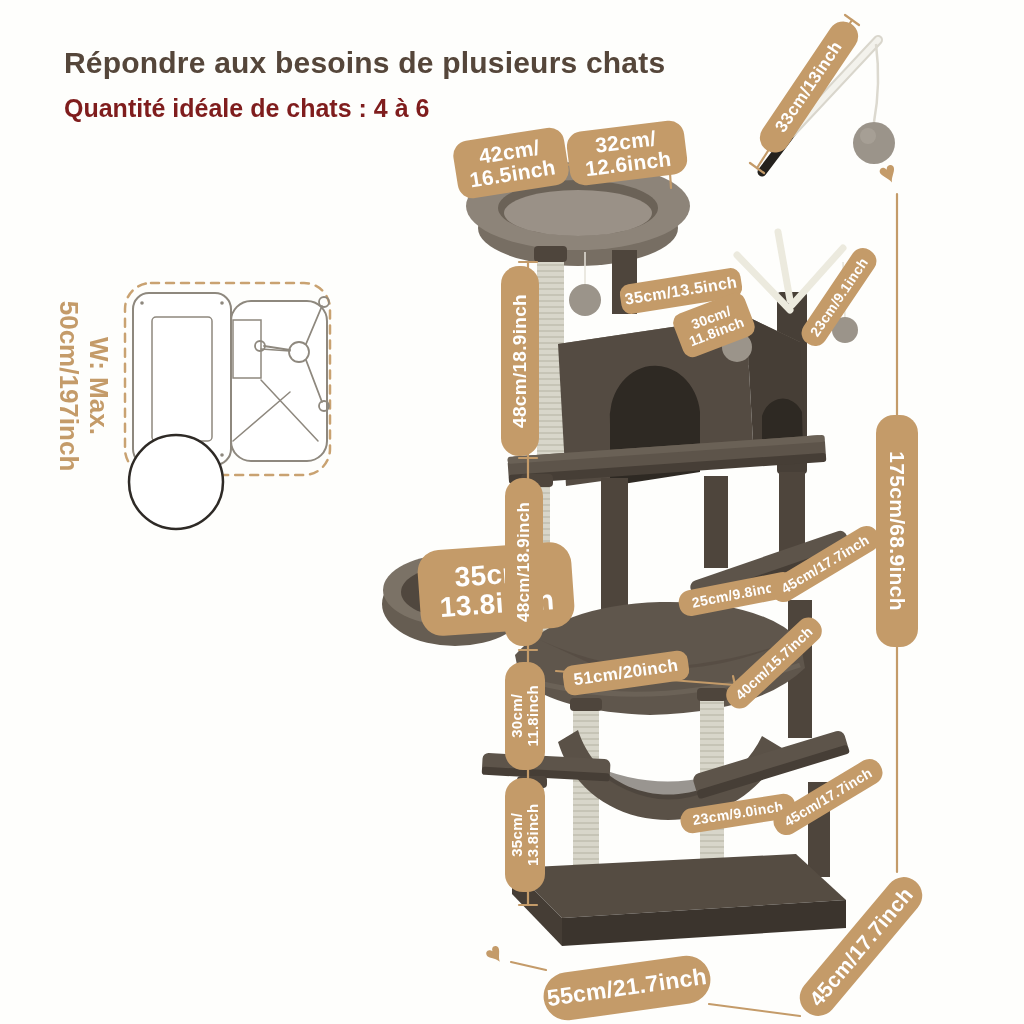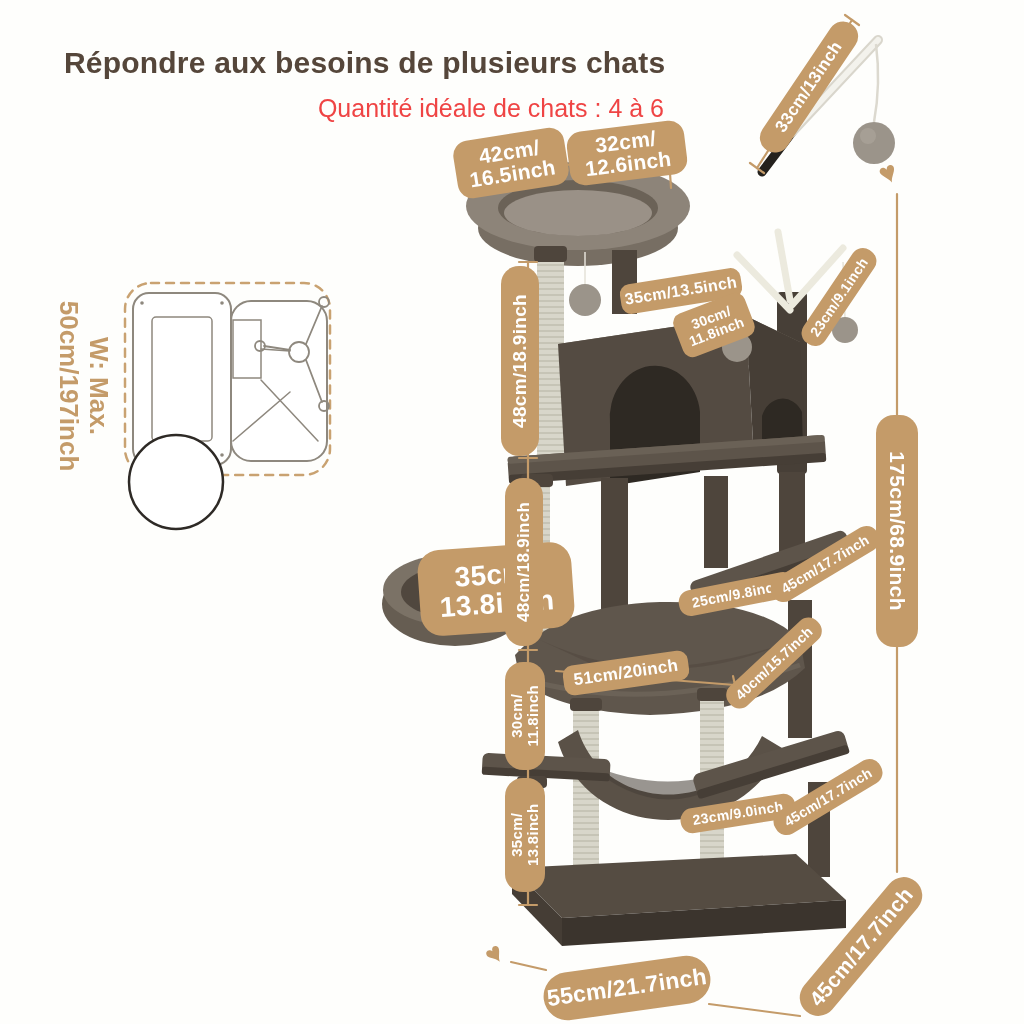--- a/index.html
+++ b/index.html
@@ -7,21 +7,21 @@
     position:relative;width:1024px;height:1024px;overflow:hidden;
     background:#fefefc;
     font-family:"Liberation Sans", sans-serif;
   }
   .title{
     position:absolute;left:64px;top:46px;width:700px;
     font-size:30px;font-weight:700;color:#55463a;letter-spacing:.2px;
   }
   .subtitle{
     position:absolute;left:64px;top:94px;width:600px;
-    font-size:25px;font-weight:400;color:#ef4444;text-align:right;
+    font-size:25px;font-weight:700;color:#7f1d1d;
   }
   .fp-l{
     position:absolute;left:102px;top:241px;
     font-size:26px;font-weight:700;color:#c49b69;white-space:nowrap;
   }
   .fp-w{
     position:absolute;left:-25px;top:353px;width:210px;height:66px;
     transform:rotate(90deg);
     font-size:26px;font-weight:700;color:#c49b69;text-align:center;line-height:1.15;
     white-space:nowrap;

